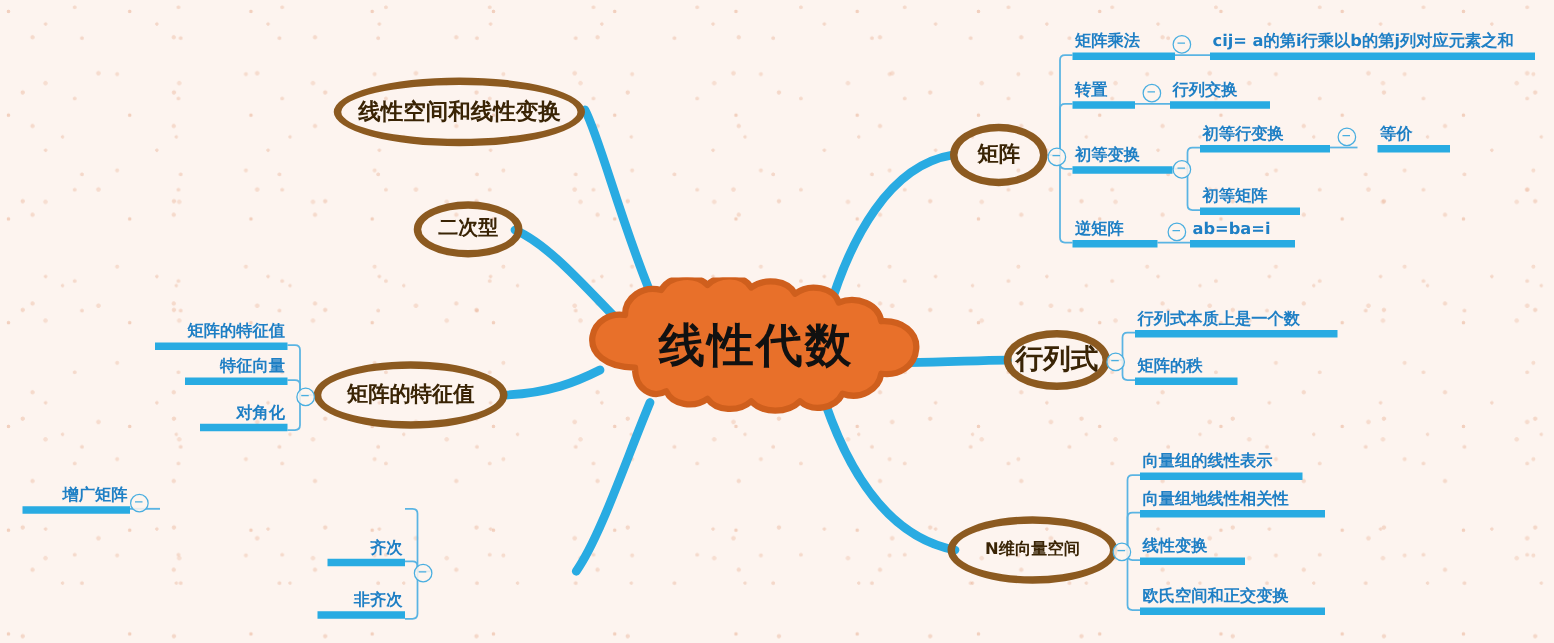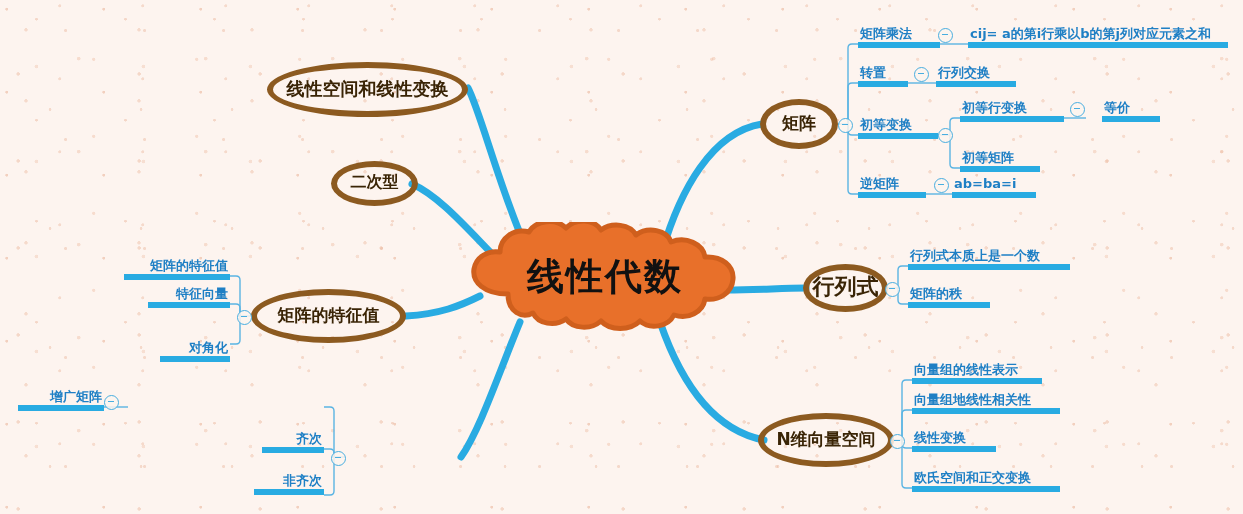--- a/index.html
+++ b/index.html
@@ -250,21 +250,21 @@
   <div class="ellipse-node" style="left:760px; top:99px; width:78px; height:50px; font-size:17px;">
     <span class="lbl">矩阵</span>
   </div>
   <div class="toggle-icon" style="left:838px; top:118px;"></div>
 
   <div class="ellipse-node" style="left:803px; top:264px; width:85px; height:48px; font-size:22px;">
     <span class="lbl">行列式</span>
   </div>
   <div class="toggle-icon" style="left:885px; top:282px;"></div>
 
-  <div class="ellipse-node" style="left:758px; top:413px; width:136px; height:54px; font-size:17px;">
+  <div class="ellipse-node" style="left:758px; top:413px; width:136px; height:54px; font-size:13px;">
     <span class="lbl">N维向量空间</span>
   </div>
   <div class="toggle-icon" style="left:890px; top:434px;"></div>
 
   <div class="bar-node right" style="left:858px; top:22px; width:82px; height:26px;">
     <span class="bar-text">矩阵乘法</span>
     <span class="bar-line" style="width:82px;"></span>
   </div>
   <div class="toggle-icon" style="left:938px; top:28px;"></div>
 
@@ -350,21 +350,21 @@
   <div class="bar-node left" style="left:124px; top:254px; width:106px; height:26px;">
     <span class="bar-text">矩阵的特征值</span>
     <span class="bar-line" style="width:106px; left:0;"></span>
   </div>
 
   <div class="bar-node left" style="left:148px; top:282px; width:82px; height:26px;">
     <span class="bar-text">特征向量</span>
     <span class="bar-line" style="width:82px; left:0;"></span>
   </div>
 
-  <div class="bar-node left" style="left:160px; top:336px; width:70px; height:26px;">
+  <div class="bar-node left" style="left:160px; top:319px; width:70px; height:26px;">
     <span class="bar-text">对角化</span>
     <span class="bar-line" style="width:70px; left:0;"></span>
   </div>
 
   <div class="toggle-icon" style="left:104px; top:395px;"></div>
 
   <div class="bar-node left" style="left:18px; top:385px; width:86px; height:26px;">
     <span class="bar-text">增广矩阵</span>
     <span class="bar-line" style="width:86px; left:0;"></span>
   </div>

